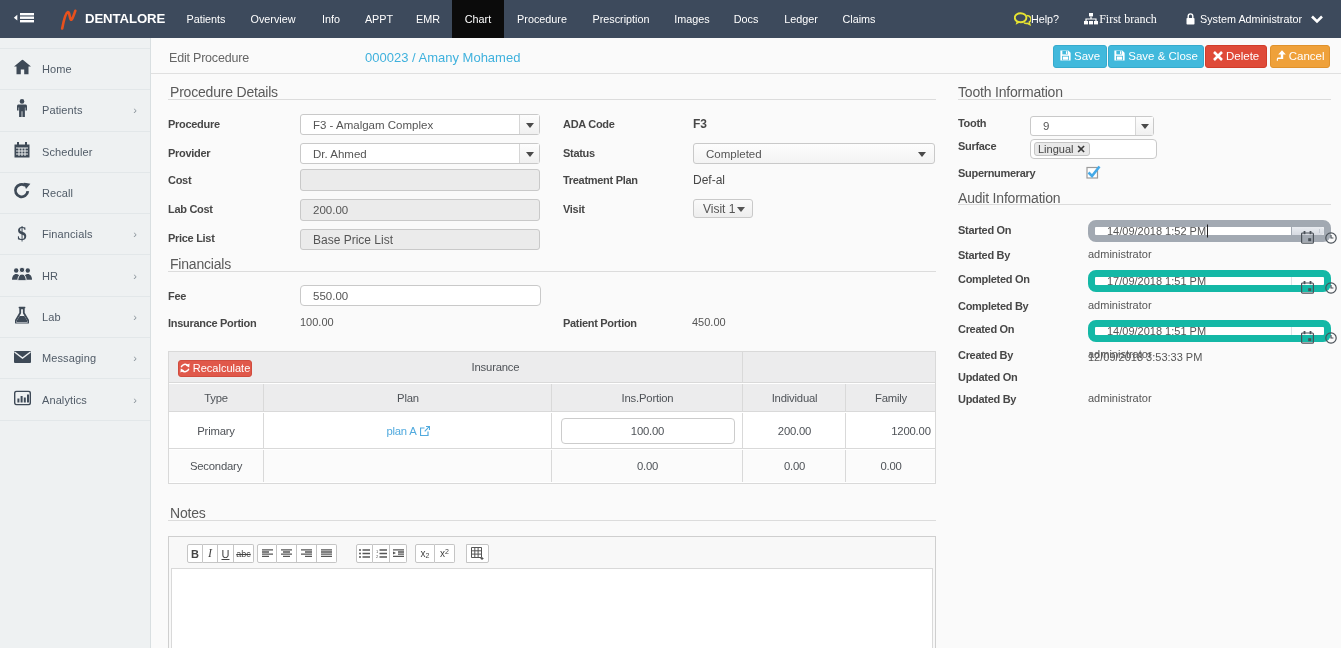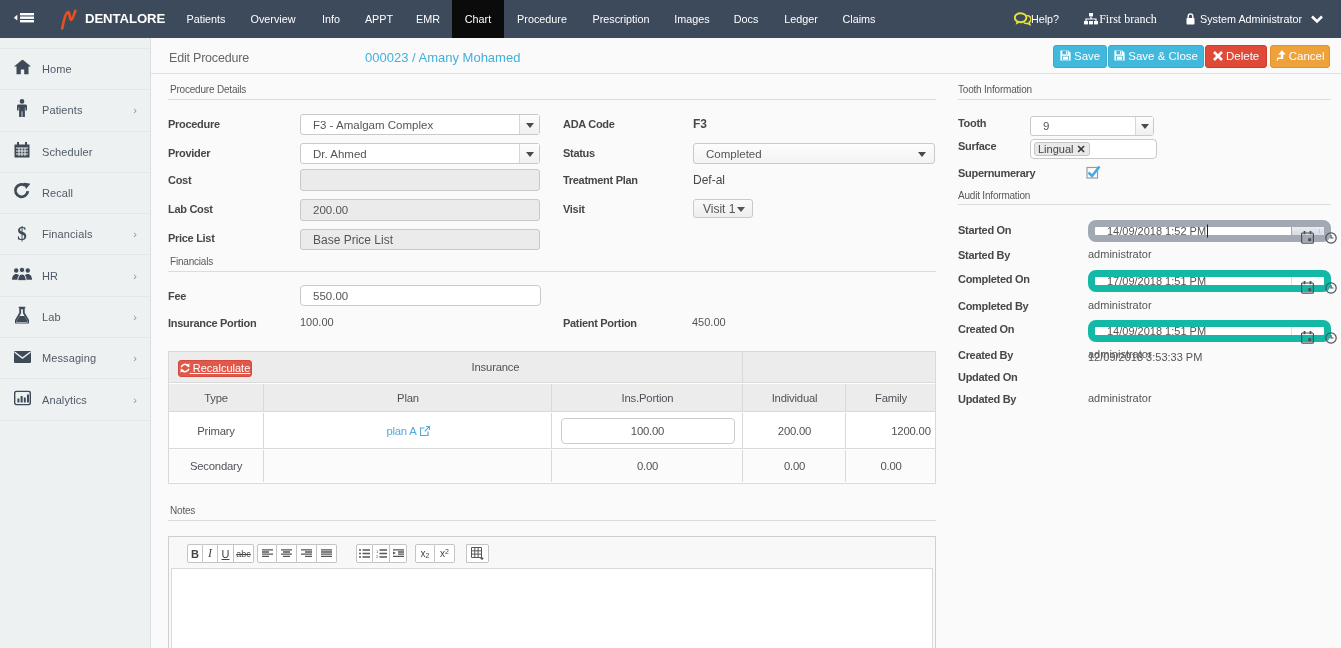--- a/index.html
+++ b/index.html
@@ -17,21 +17,21 @@
 .side-item { position:relative; height:41.3px; border-bottom:1px solid #e2e7e9; }
 .side-item .lbl { position:absolute; left:42px; top:50%; transform:translateY(-50%); font-size:11px; letter-spacing:0.1px; color:#505b67; }
 .side-item .icon { position:absolute; left:10px; top:50%; transform:translateY(-50%); width:24px; text-align:center; }
 .side-item .chev { position:absolute; right:13px; top:50%; transform:translateY(-50%); color:#8b959c; font-size:11px; }
 
 
 #hstrip { position:absolute; left:151px; top:38px; width:1190px; height:36px; border-bottom:1px solid #e0e0e0; }
 .btn { position:absolute; top:45px; height:23px; border-radius:3px; color:#fff; font-size:11.5px; line-height:21px; text-align:center; white-space:nowrap; }
 
 
-.sechead { position:absolute; font-size:10px; letter-spacing:-0.2px; color:#5a5a5a; }
+.sechead { position:absolute; font-size:14px; letter-spacing:-0.2px; color:#5a5a5a; }
 .secline { position:absolute; height:1px; background:#dcdcdc; }
 .flabel { position:absolute; font-size:11px; font-weight:bold; letter-spacing:-0.3px; color:#474747; white-space:nowrap; }
 .fval { position:absolute; font-size:11px; color:#555; white-space:nowrap; }
 .inp { position:absolute; background:#fff; border:1px solid #c9c9c9; border-radius:3px; font-size:11.5px; color:#555; }
 .inp.dis { background:#ebebeb; }
 .ddarrow { position:absolute; right:0; top:0; bottom:0; width:20px; border-left:1px solid #d6d6d6; background:linear-gradient(#fdfdfd,#f0f0f0); }
 .caret { position:absolute; left:50%; top:50%; transform:translate(-50%,-40%); width:0; height:0; border-left:4px solid transparent; border-right:4px solid transparent; border-top:5px solid #4a4a4a; }
 
 
 #instable { position:absolute; left:168px; top:351px; width:768px; height:133px; border:1px solid #d9d9d9; background:#fff; }
@@ -272,21 +272,21 @@
 
 <div class="flabel" style="left:168px;top:317px;">Insurance Portion</div>
 <div class="fval" style="left:300px;top:316px;">100.00</div>
 <div class="flabel" style="left:563px;top:317px;">Patient Portion</div>
 <div class="fval" style="left:692px;top:316px;">450.00</div>
 
 <div id="instable">
 
   <div class="trow" style="top:0;height:31px;background:#ececed;border-bottom:1px solid #d9d9d9;">
     <div class="tcell" style="left:0;width:574px;padding-left:80px;">Insurance</div>
-    <div style="position:absolute;left:9px;top:8px;width:74px;height:17px;background:#e0584a;border:1px solid #d14c3e;border-radius:3px;color:#fff;font-size:11px;line-height:15px;text-align:center;text-decoration:underline;">
+    <div style="position:absolute;left:9px;top:8px;width:74px;height:17px;background:#e0584a;border:1px solid #d14c3e;border-radius:3px;color:#fff;font-size:11px;line-height:15px;text-align:center;">
       <svg width="10" height="10" viewBox="0 0 10 10" style="vertical-align:-1px">
           <path d="M1.2 4.2 A4 4 0 0 1 8 2.6" fill="none" stroke="#fff" stroke-width="1.5"></path>
           <path d="M9.6 0.4 L9.2 4.4 L5.6 2.6 Z" fill="#fff"></path>
           <path d="M8.8 5.8 A4 4 0 0 1 2 7.4" fill="none" stroke="#fff" stroke-width="1.5"></path>
           <path d="M0.4 9.6 L0.8 5.6 L4.4 7.4 Z" fill="#fff"></path>
         </svg>
       Recalculate</div>
   </div>
 
   <div class="trow" style="top:32px;height:28px;background:#ececed;border-bottom:1px solid #d9d9d9;">

